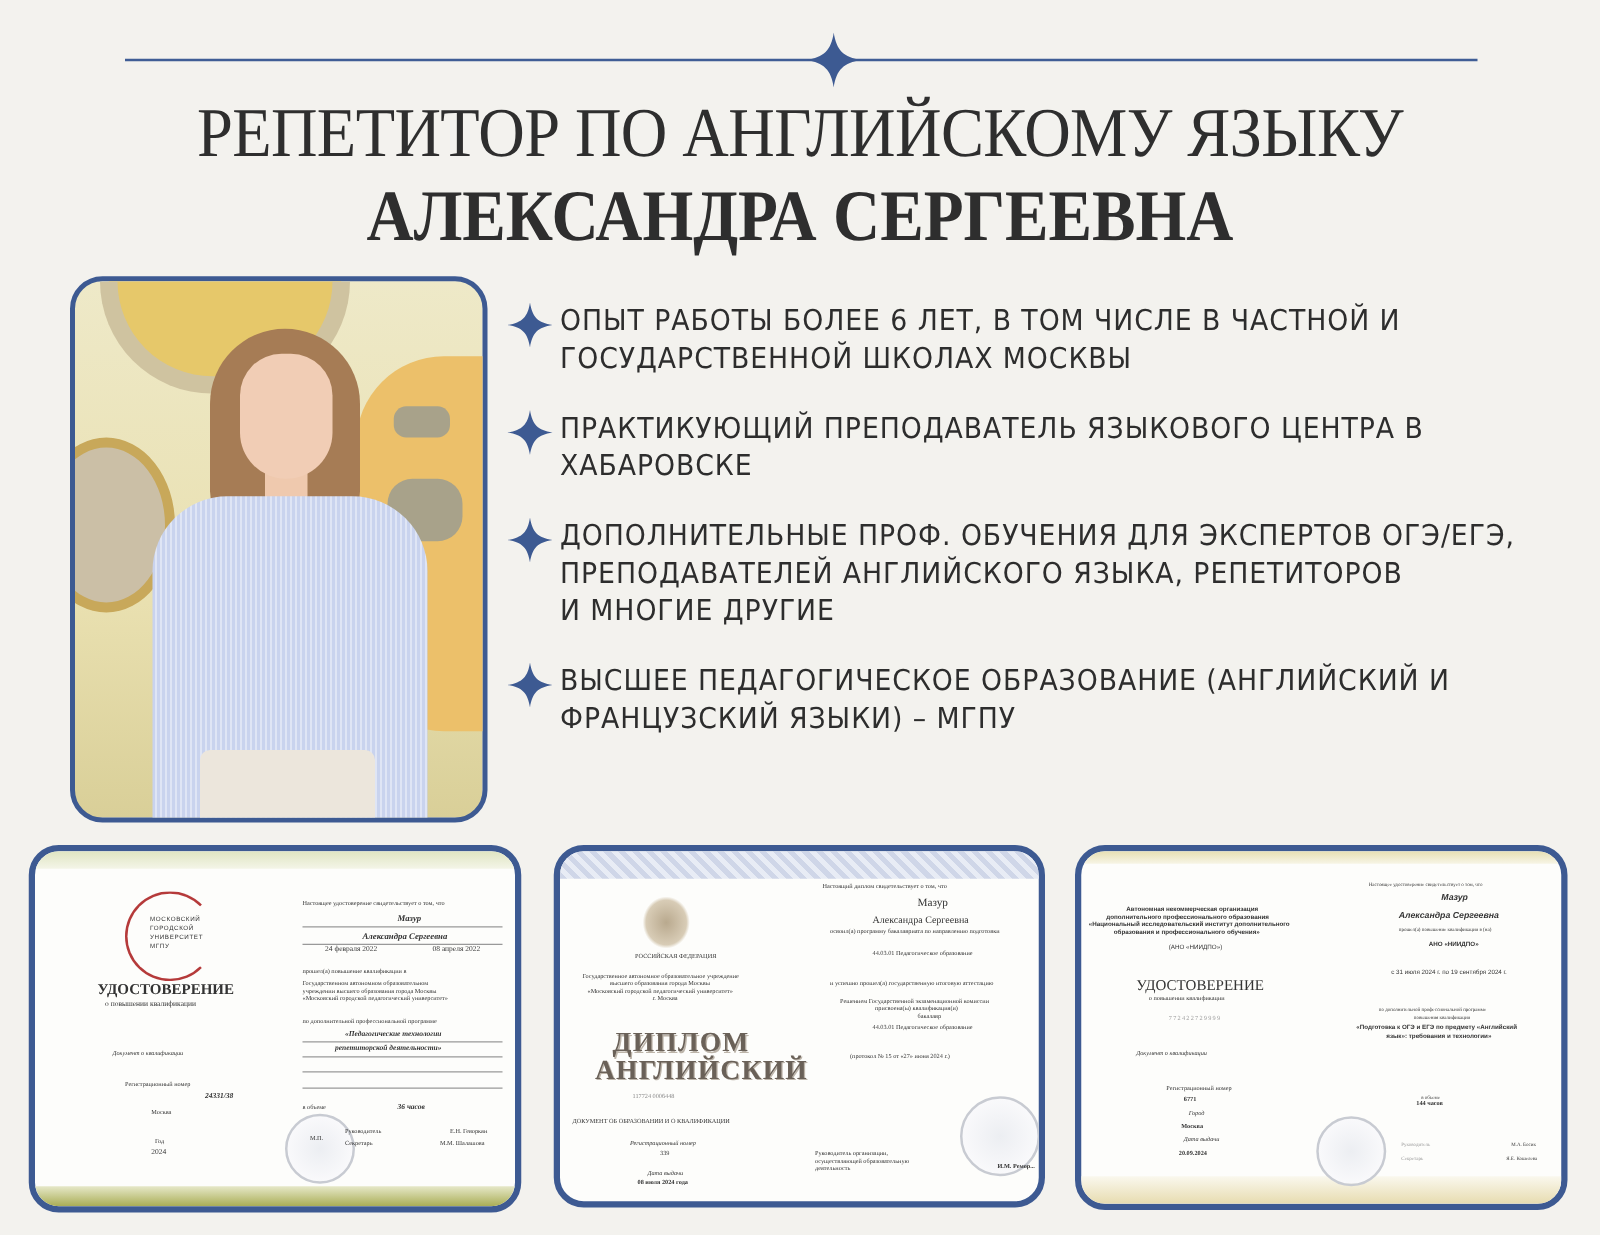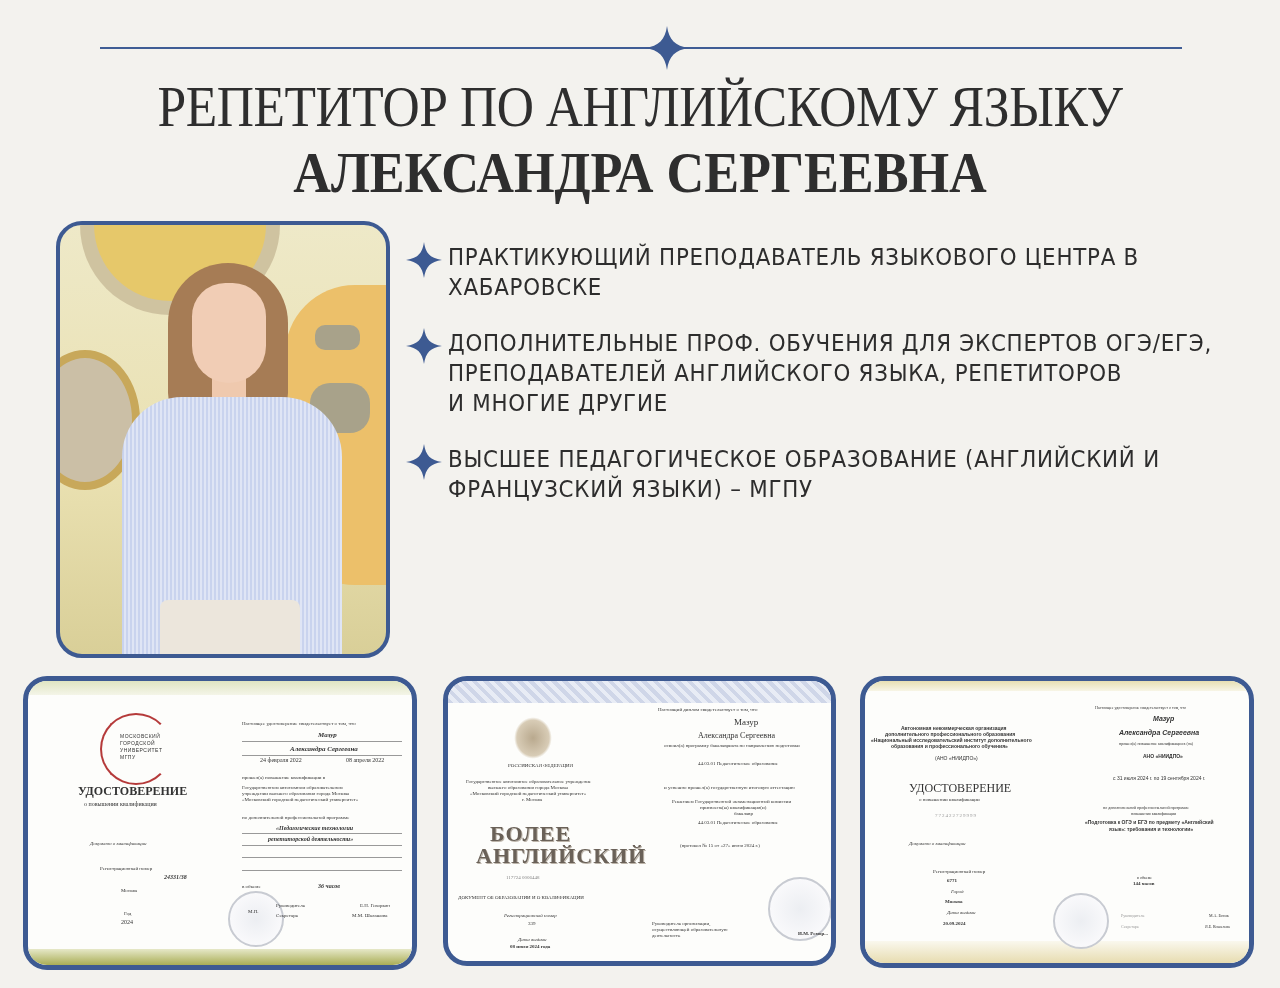--- a/index.html
+++ b/index.html
@@ -107,20 +107,27 @@
   <div class="circ c4"></div>
   <div class="circ c5"></div>
   <div class="hair"></div>
   <div class="neck"></div>
   <div class="face"></div>
   <div class="shirt"></div>
   <div class="pants"></div>
 </div>
 
 <div class="bullets">
+  <div class="bullet">
+    <svg class="star" viewBox="0 0 40 40">
+        <path d="M20 0 C22 13 27 18 40 20 C27 22 22 27 20 40 C18 27 13 22 0 20 C13 18 18 13 20 0 Z" fill="#3d5a92"></path>
+      </svg>
+    <div class="text">ОПЫТ РАБОТЫ БОЛЕЕ 6 ЛЕТ, В ТОМ ЧИСЛЕ В ЧАСТНОЙ И
+ГОСУДАРСТВЕННОЙ ШКОЛАХ МОСКВЫ</div>
+  </div>
   <div class="bullet">
     <svg class="star" viewBox="0 0 40 40">
         <path d="M20 0 C22 13 27 18 40 20 C27 22 22 27 20 40 C18 27 13 22 0 20 C13 18 18 13 20 0 Z" fill="#3d5a92"></path>
       </svg>
     <div class="text">ПРАКТИКУЮЩИЙ ПРЕПОДАВАТЕЛЬ ЯЗЫКОВОГО ЦЕНТРА В
 ХАБАРОВСКЕ</div>
   </div>
   <div class="bullet">
     <svg class="star" viewBox="0 0 40 40">
         <path d="M20 0 C22 13 27 18 40 20 C27 22 22 27 20 40 C18 27 13 22 0 20 C13 18 18 13 20 0 Z" fill="#3d5a92"></path>
@@ -184,21 +191,21 @@
 </div>
 
 <div class="cert cert2">
   <div class="bborder-top"></div>
   <div class="emblem" style="left:66px;top:36px;"></div>
   <div class="tx" style="left:60px;top:82px;font-size:5px;">РОССИЙСКАЯ ФЕДЕРАЦИЯ</div>
   <div class="tx" style="left:18px;top:98px;font-size:5px;">Государственное автономное образовательное учреждение</div>
   <div class="tx" style="left:40px;top:104px;font-size:5px;">высшего образования города Москвы</div>
   <div class="tx" style="left:22px;top:110px;font-size:5px;">«Московский городской педагогический университет»</div>
   <div class="tx" style="left:74px;top:116px;font-size:5px;">г. Москва</div>
-  <div class="tx diploma-title" style="left:42px;top:140px;">БОЛЕЕ</div>
+  <div class="tx diploma-title" style="left:42px;top:140px;">ДИПЛОМ</div>
   <div class="tx diploma-title" style="left:28px;top:162px;">АНГЛИЙСКИЙ</div>
   <div class="tx" style="left:58px;top:194px;font-size:5px;color:#888;">117724 0006448</div>
   <div class="tx" style="left:10px;top:214px;font-size:5px;">ДОКУМЕНТ ОБ ОБРАЗОВАНИИ И О КВАЛИФИКАЦИИ</div>
   <div class="tx" style="left:56px;top:232px;font-size:5px;font-style:italic;">Регистрационный номер</div>
   <div class="tx" style="left:80px;top:240px;font-size:5px;">339</div>
   <div class="tx" style="left:70px;top:256px;font-size:5px;font-style:italic;">Дата выдачи</div>
   <div class="tx big" style="left:62px;top:263px;font-size:5px;">08 июля 2024 года</div>
 
   <div class="tx" style="left:210px;top:26px;font-size:5px;">Настоящий диплом свидетельствует о том, что</div>
   <div class="tx" style="left:286px;top:36px;font-size:9px;">Мазур</div>

